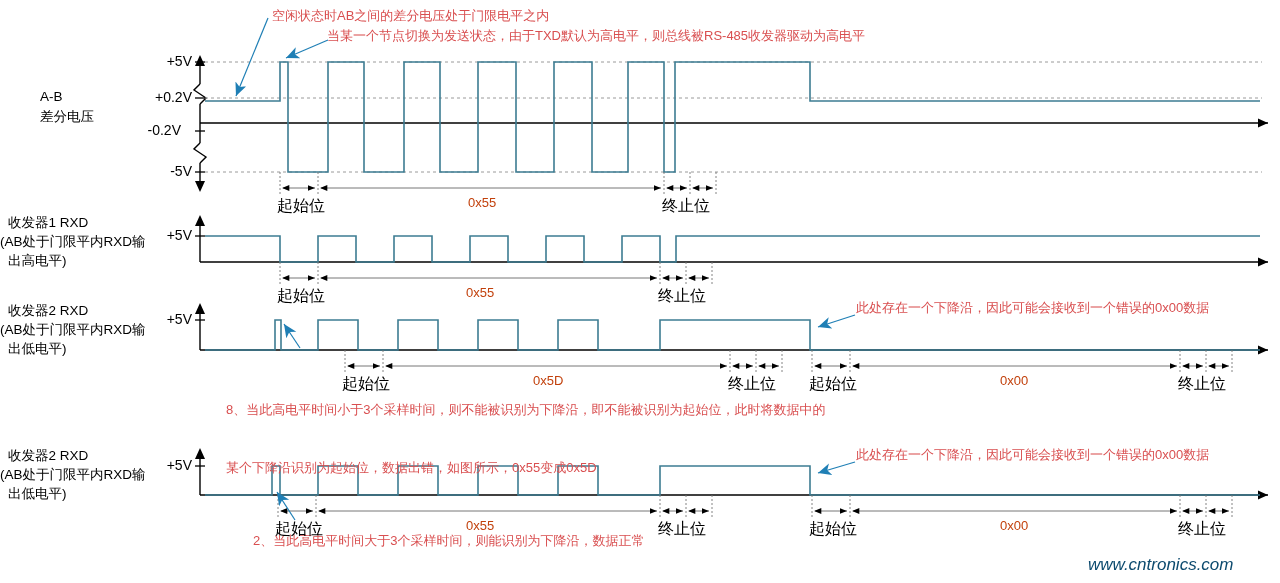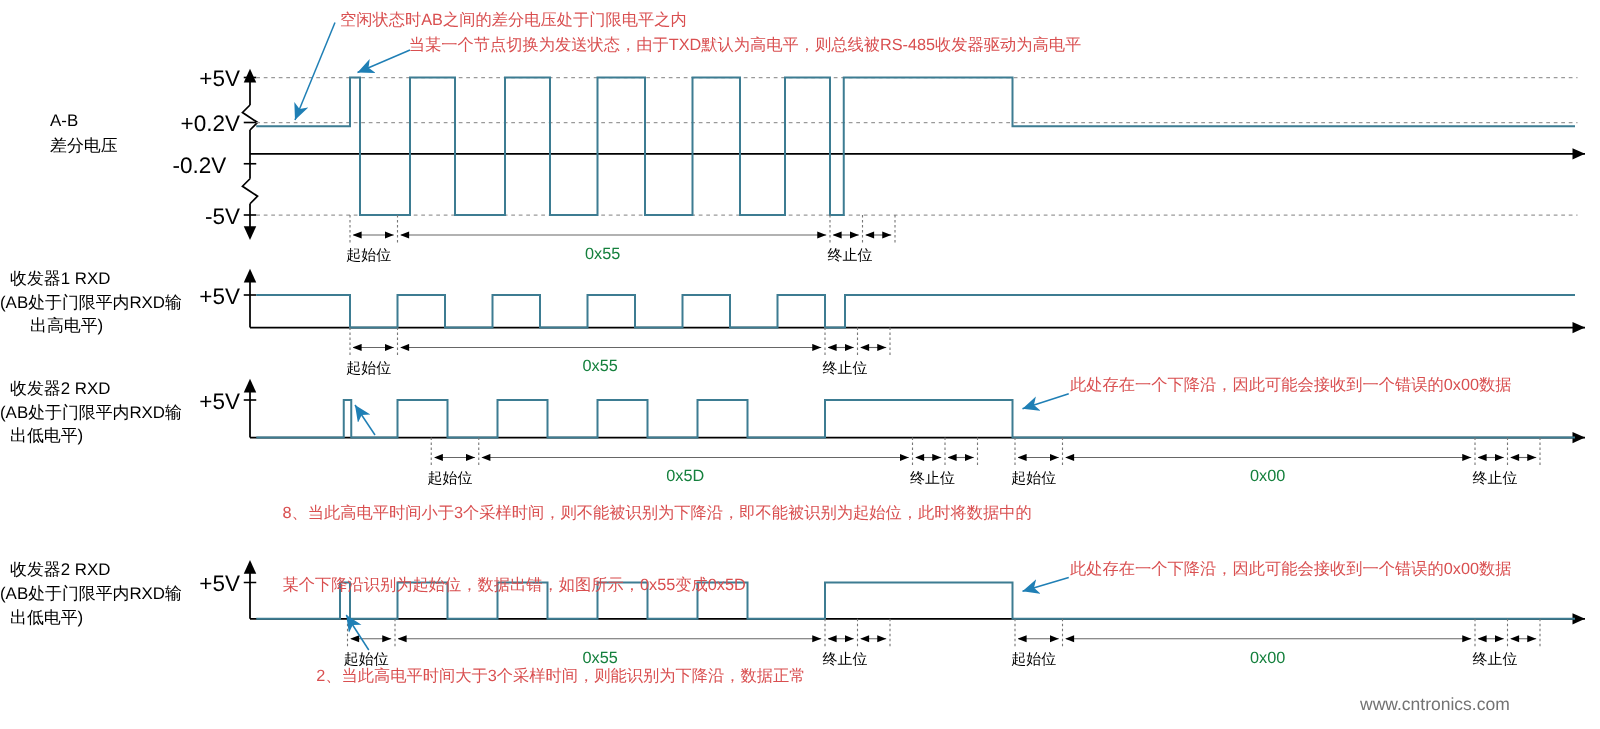--- a/index.html
+++ b/index.html
@@ -1,24 +1,24 @@
 <!DOCTYPE html>
 <html><head>
 <meta charset="utf-8">
 <style>
   html,body{margin:0;padding:0;background:#ffffff;}
   body{width:1280px;height:583px;position:relative;overflow:hidden;
        font-family:"Liberation Sans","DejaVu Sans",sans-serif;color:#000;}
   .abs{position:absolute;}
   .red{color:#d94f50;font-size:13px;line-height:19px;white-space:nowrap;}
   .lbl{color:#000;font-size:13.5px;text-align:left;line-height:17px;white-space:nowrap;}
-  .vlab{color:#000;font-size:18px;white-space:nowrap;text-align:right;}
-  .bitlab{color:#000;font-size:12px;white-space:nowrap;}
-  .hex{color:#15803d;font-size:13px;white-space:nowrap;}
-  .wm{color:#737373;font-size:14px;white-space:nowrap;}
+  .vlab{color:#000;font-size:14px;white-space:nowrap;text-align:right;}
+  .bitlab{color:#000;font-size:16px;white-space:nowrap;}
+  .hex{color:#c2410c;font-size:13px;white-space:nowrap;}
+  .wm{color:#0c4a6e;font-size:17px;white-space:nowrap;font-style:italic;}
   svg{position:absolute;left:0;top:0;}
 </style>
 </head>
 <body>
 
 <svg width="1280" height="583">
   <defs>
     <marker id="ah" markerWidth="9" markerHeight="9" refX="8" refY="3.2" orient="auto">
       <path d="M0,0 L8,3.2 L0,6.4 z" fill="#000"></path>
     </marker>
@@ -190,21 +190,21 @@
 <div class="abs vlab" style="left:130px;top:53px;width:62px;">+5V</div>
 <div class="abs vlab" style="left:124px;top:89px;width:68px;">+0.2V</div>
 <div class="abs vlab" style="left:113px;top:122px;width:68px;">-0.2V</div>
 <div class="abs vlab" style="left:130px;top:163px;width:62px;">-5V</div>
 <div class="abs bitlab" style="left:277px;top:196px;">起始位</div>
 <div class="abs hex" style="left:468px;top:195px;">0x55</div>
 <div class="abs bitlab" style="left:662px;top:196px;">终止位</div>
 
 <div class="abs lbl" style="left:8px;top:214px;width:180px;">收发器1  RXD</div>
 <div class="abs lbl" style="left:0px;top:233px;width:192px;">(AB处于门限平内RXD输</div>
-<div class="abs lbl" style="left:24px;top:252px;width:180px;">出高电平)</div>
+<div class="abs lbl" style="left:8px;top:252px;width:180px;">出高电平)</div>
 <div class="abs vlab" style="left:130px;top:227px;width:62px;">+5V</div>
 <div class="abs bitlab" style="left:277px;top:286px;">起始位</div>
 <div class="abs hex" style="left:466px;top:285px;">0x55</div>
 <div class="abs bitlab" style="left:658px;top:286px;">终止位</div>
 
 <div class="abs lbl" style="left:8px;top:302px;width:180px;">收发器2  RXD</div>
 <div class="abs lbl" style="left:0px;top:321px;width:192px;">(AB处于门限平内RXD输</div>
 <div class="abs lbl" style="left:8px;top:340px;width:180px;">出低电平)</div>
 <div class="abs vlab" style="left:130px;top:311px;width:62px;">+5V</div>
 <div class="abs bitlab" style="left:342px;top:374px;">起始位</div>

